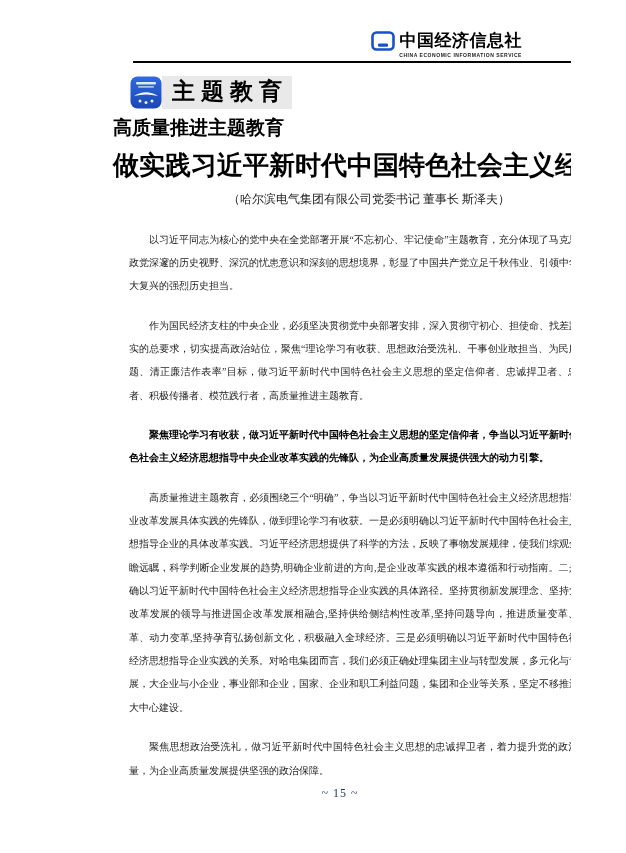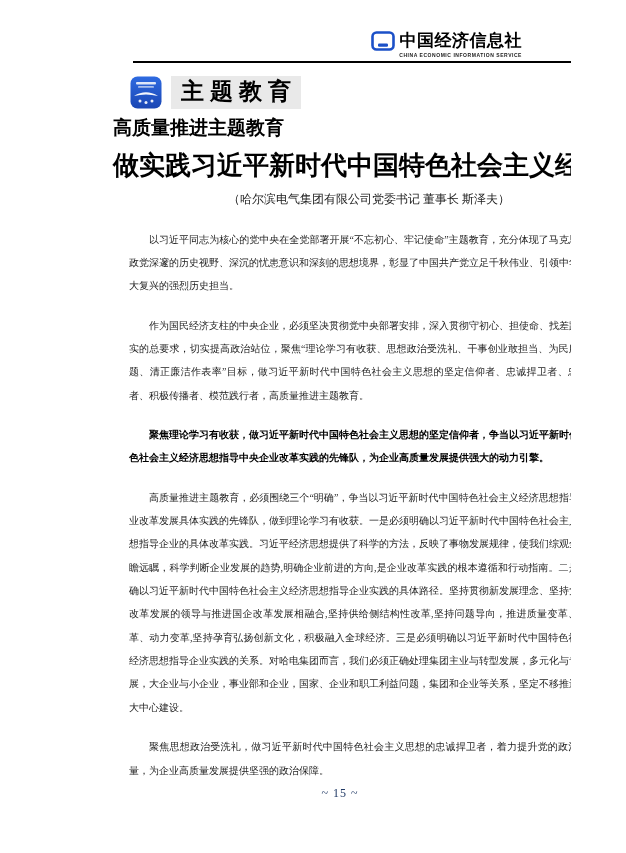--- a/index.html
+++ b/index.html
@@ -55,21 +55,20 @@
     background: #000;
   }
 
   
   .badge {
     position: absolute;
     top: 76px;
     left: 75px;
     display: flex;
     align-items: flex-start;
-    gap: 9px;
   }
   .badge-label {
     background: #e9e9e9;
     font-family: "Liberation Sans", sans-serif;
     font-weight: bold;
     font-size: 23px;
     color: #000;
     letter-spacing: 6px;
     padding: 4px 4px 6px 10px;
     line-height: 1;

